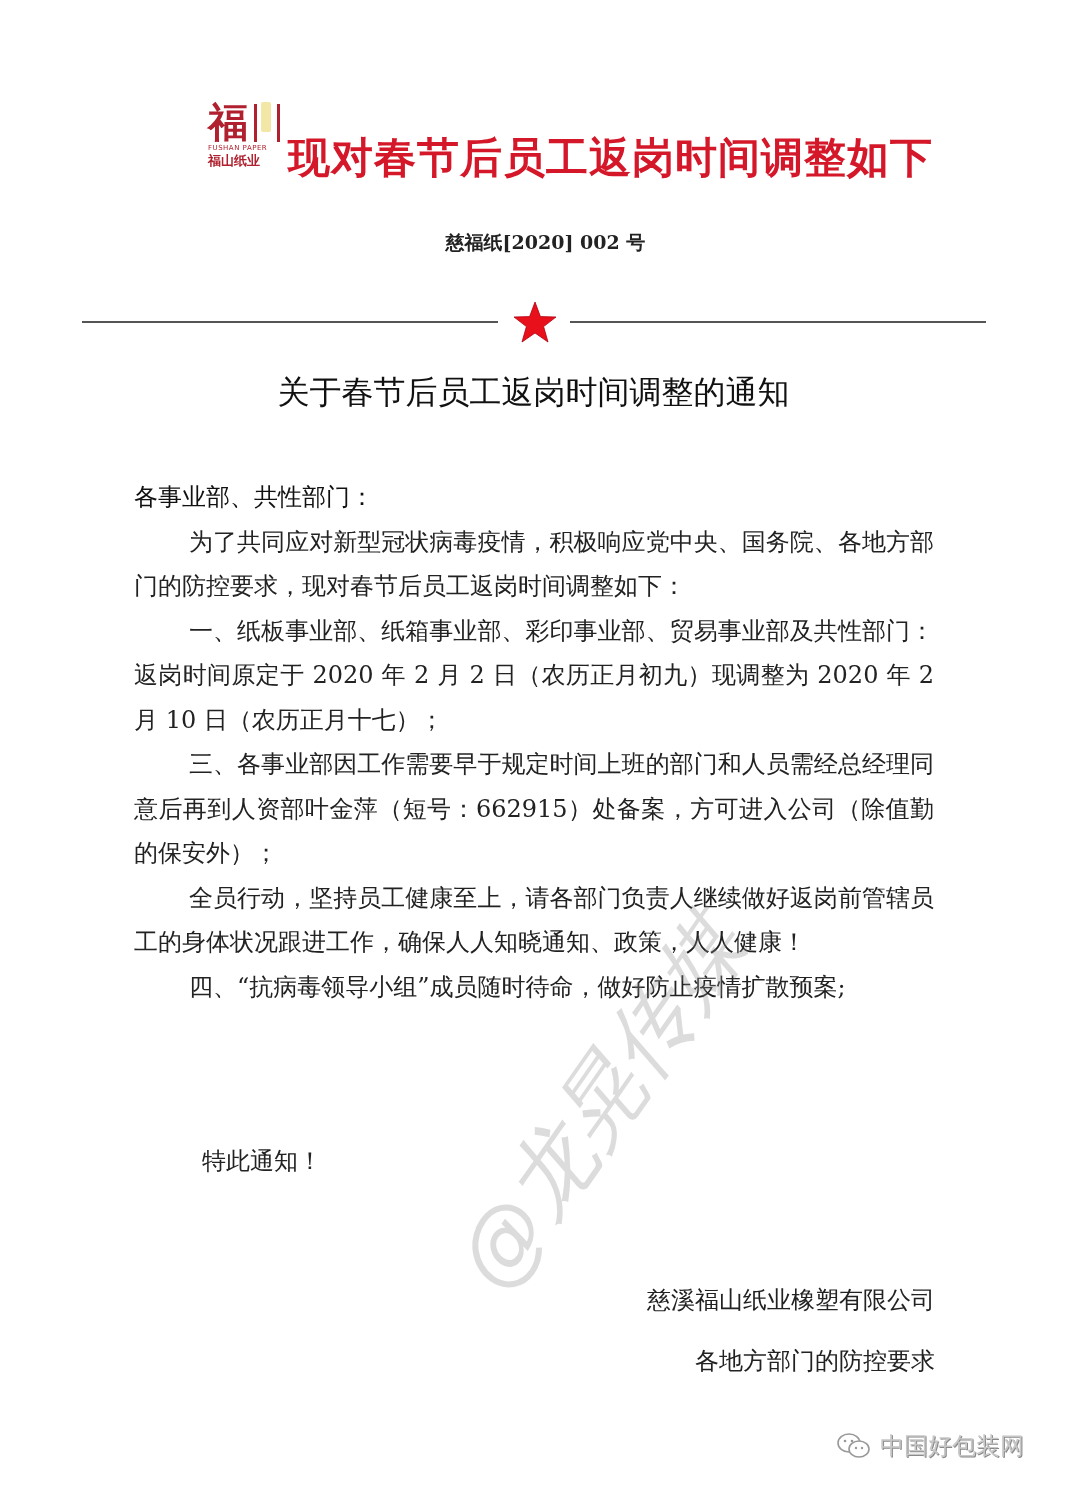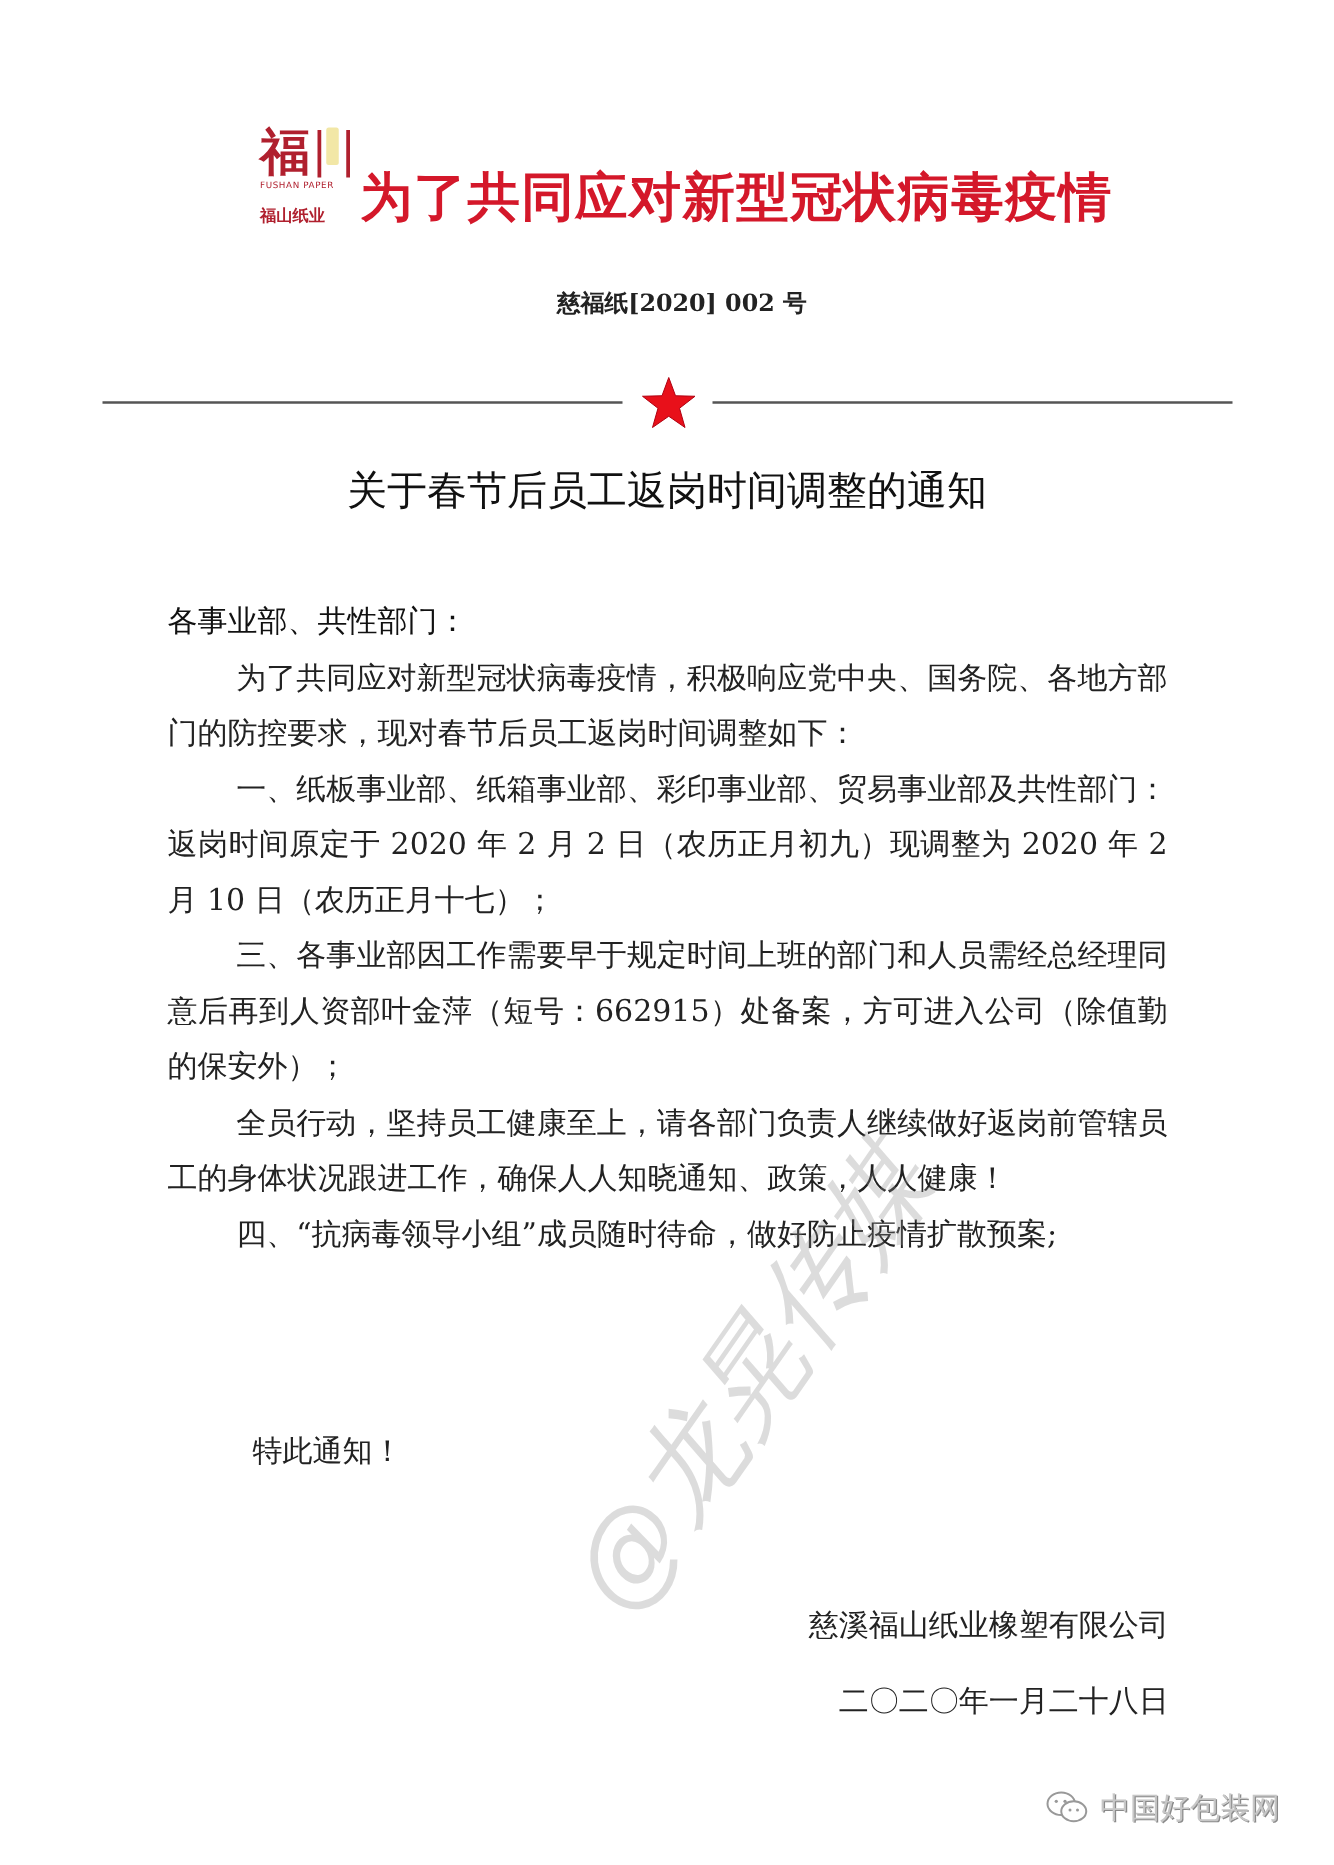--- a/index.html
+++ b/index.html
@@ -20,21 +20,21 @@
     }
     .logo .door::before {
       content: ""; position: absolute; left: 4px; top: -2px; width: 10px; height: 30px;
       background: #f2e7a6; border-radius: 2px;
     }
     .logo .en {
       position: absolute; left: 0; top: 44px; font-family: "DejaVu Sans", sans-serif; font-size: 7px;
       color: #b0202e; letter-spacing: 0.5px; white-space: nowrap;
     }
     .logo .cn {
-      position: absolute; left: 0; top: 64px; font-family: "DejaVu Sans", sans-serif; font-size: 13px;
+      position: absolute; left: 0; top: 52px; font-family: "DejaVu Sans", sans-serif; font-size: 13px;
       color: #b0202e; font-weight: bold; white-space: nowrap;
     }
     .header-title {
       position: absolute; left: 288px; top: 130px; font-family: "DejaVu Sans", sans-serif;
       font-weight: bold; font-size: 42px; color: #d4182a; letter-spacing: 1px; white-space: nowrap;
       line-height: 56px;
     }
     .doc-no {
       position: absolute; left: 0; width: 1067px; top: 230px; text-align: center;
       font-size: 19px; font-weight: bold; color: #222; padding-left: 12px;
@@ -84,21 +84,21 @@
 </head>
 <body>
 
 <div class="logo">
   <span class="fu">福</span>
   <span class="door"></span>
   <span class="en">FUSHAN PAPER</span>
   <span class="cn">福山纸业</span>
 </div>
 
-<div class="header-title">为了共同应对新型冠状病毒疫情</div>
+<div class="header-title">现对春节后员工返岗时间调整如下</div>
 
 <div class="doc-no">慈福纸[2020] 002 号</div>
 
 <div class="rule left"></div>
 <svg class="star" viewBox="0 0 46 44">
   <polygon points="23,2 28.4,16.6 44,17 31.6,26.6 36,42 23,33 10,42 14.4,26.6 2,17 17.6,16.6" fill="#e8101a" stroke="#b00010" stroke-width="0.8"></polygon>
 </svg>
 <div class="rule right"></div>
 
 <div class="title">关于春节后员工返岗时间调整的通知</div>
@@ -108,21 +108,21 @@
   <p class="indent">为了共同应对新型冠状病毒疫情，积极响应党中央、国务院、各地方部门的防控要求，现对春节后员工返岗时间调整如下：</p>
   <p class="indent">一、纸板事业部、纸箱事业部、彩印事业部、贸易事业部及共性部门：返岗时间原定于 2020 年 2 月 2 日（农历正月初九）现调整为 2020 年 2 月 10 日（农历正月十七）；</p>
   <p class="indent">三、各事业部因工作需要早于规定时间上班的部门和人员需经总经理同意后再到人资部叶金萍（短号：662915）处备案，方可进入公司（除值勤的保安外）；</p>
   <p class="indent">全员行动，坚持员工健康至上，请各部门负责人继续做好返岗前管辖员工的身体状况跟进工作，确保人人知晓通知、政策，人人健康！</p>
   <p class="indent">四、“抗病毒领导小组”成员随时待命，做好防止疫情扩散预案;</p>
 </div>
 
 <div class="closing">特此通知！</div>
 
 <div class="sig-company">慈溪福山纸业橡塑有限公司</div>
-<div class="sig-date">二〇二〇年一月二十八日</div>
+<div class="sig-date">各地方部门的防控要求</div>
 
 <div class="watermark">@龙晃传媒</div>
 
 <div class="source">
   <svg class="wechat" viewBox="0 0 36 30">
     <ellipse cx="13" cy="12" rx="11" ry="9" fill="none" stroke="#999" stroke-width="1.6"></ellipse>
     <ellipse cx="23" cy="18" rx="10" ry="8" fill="#fff" stroke="#999" stroke-width="1.6"></ellipse>
     <circle cx="9" cy="10" r="1.3" fill="#999"></circle>
     <circle cx="16" cy="10" r="1.3" fill="#999"></circle>
     <circle cx="20" cy="17" r="1.2" fill="#999"></circle>

